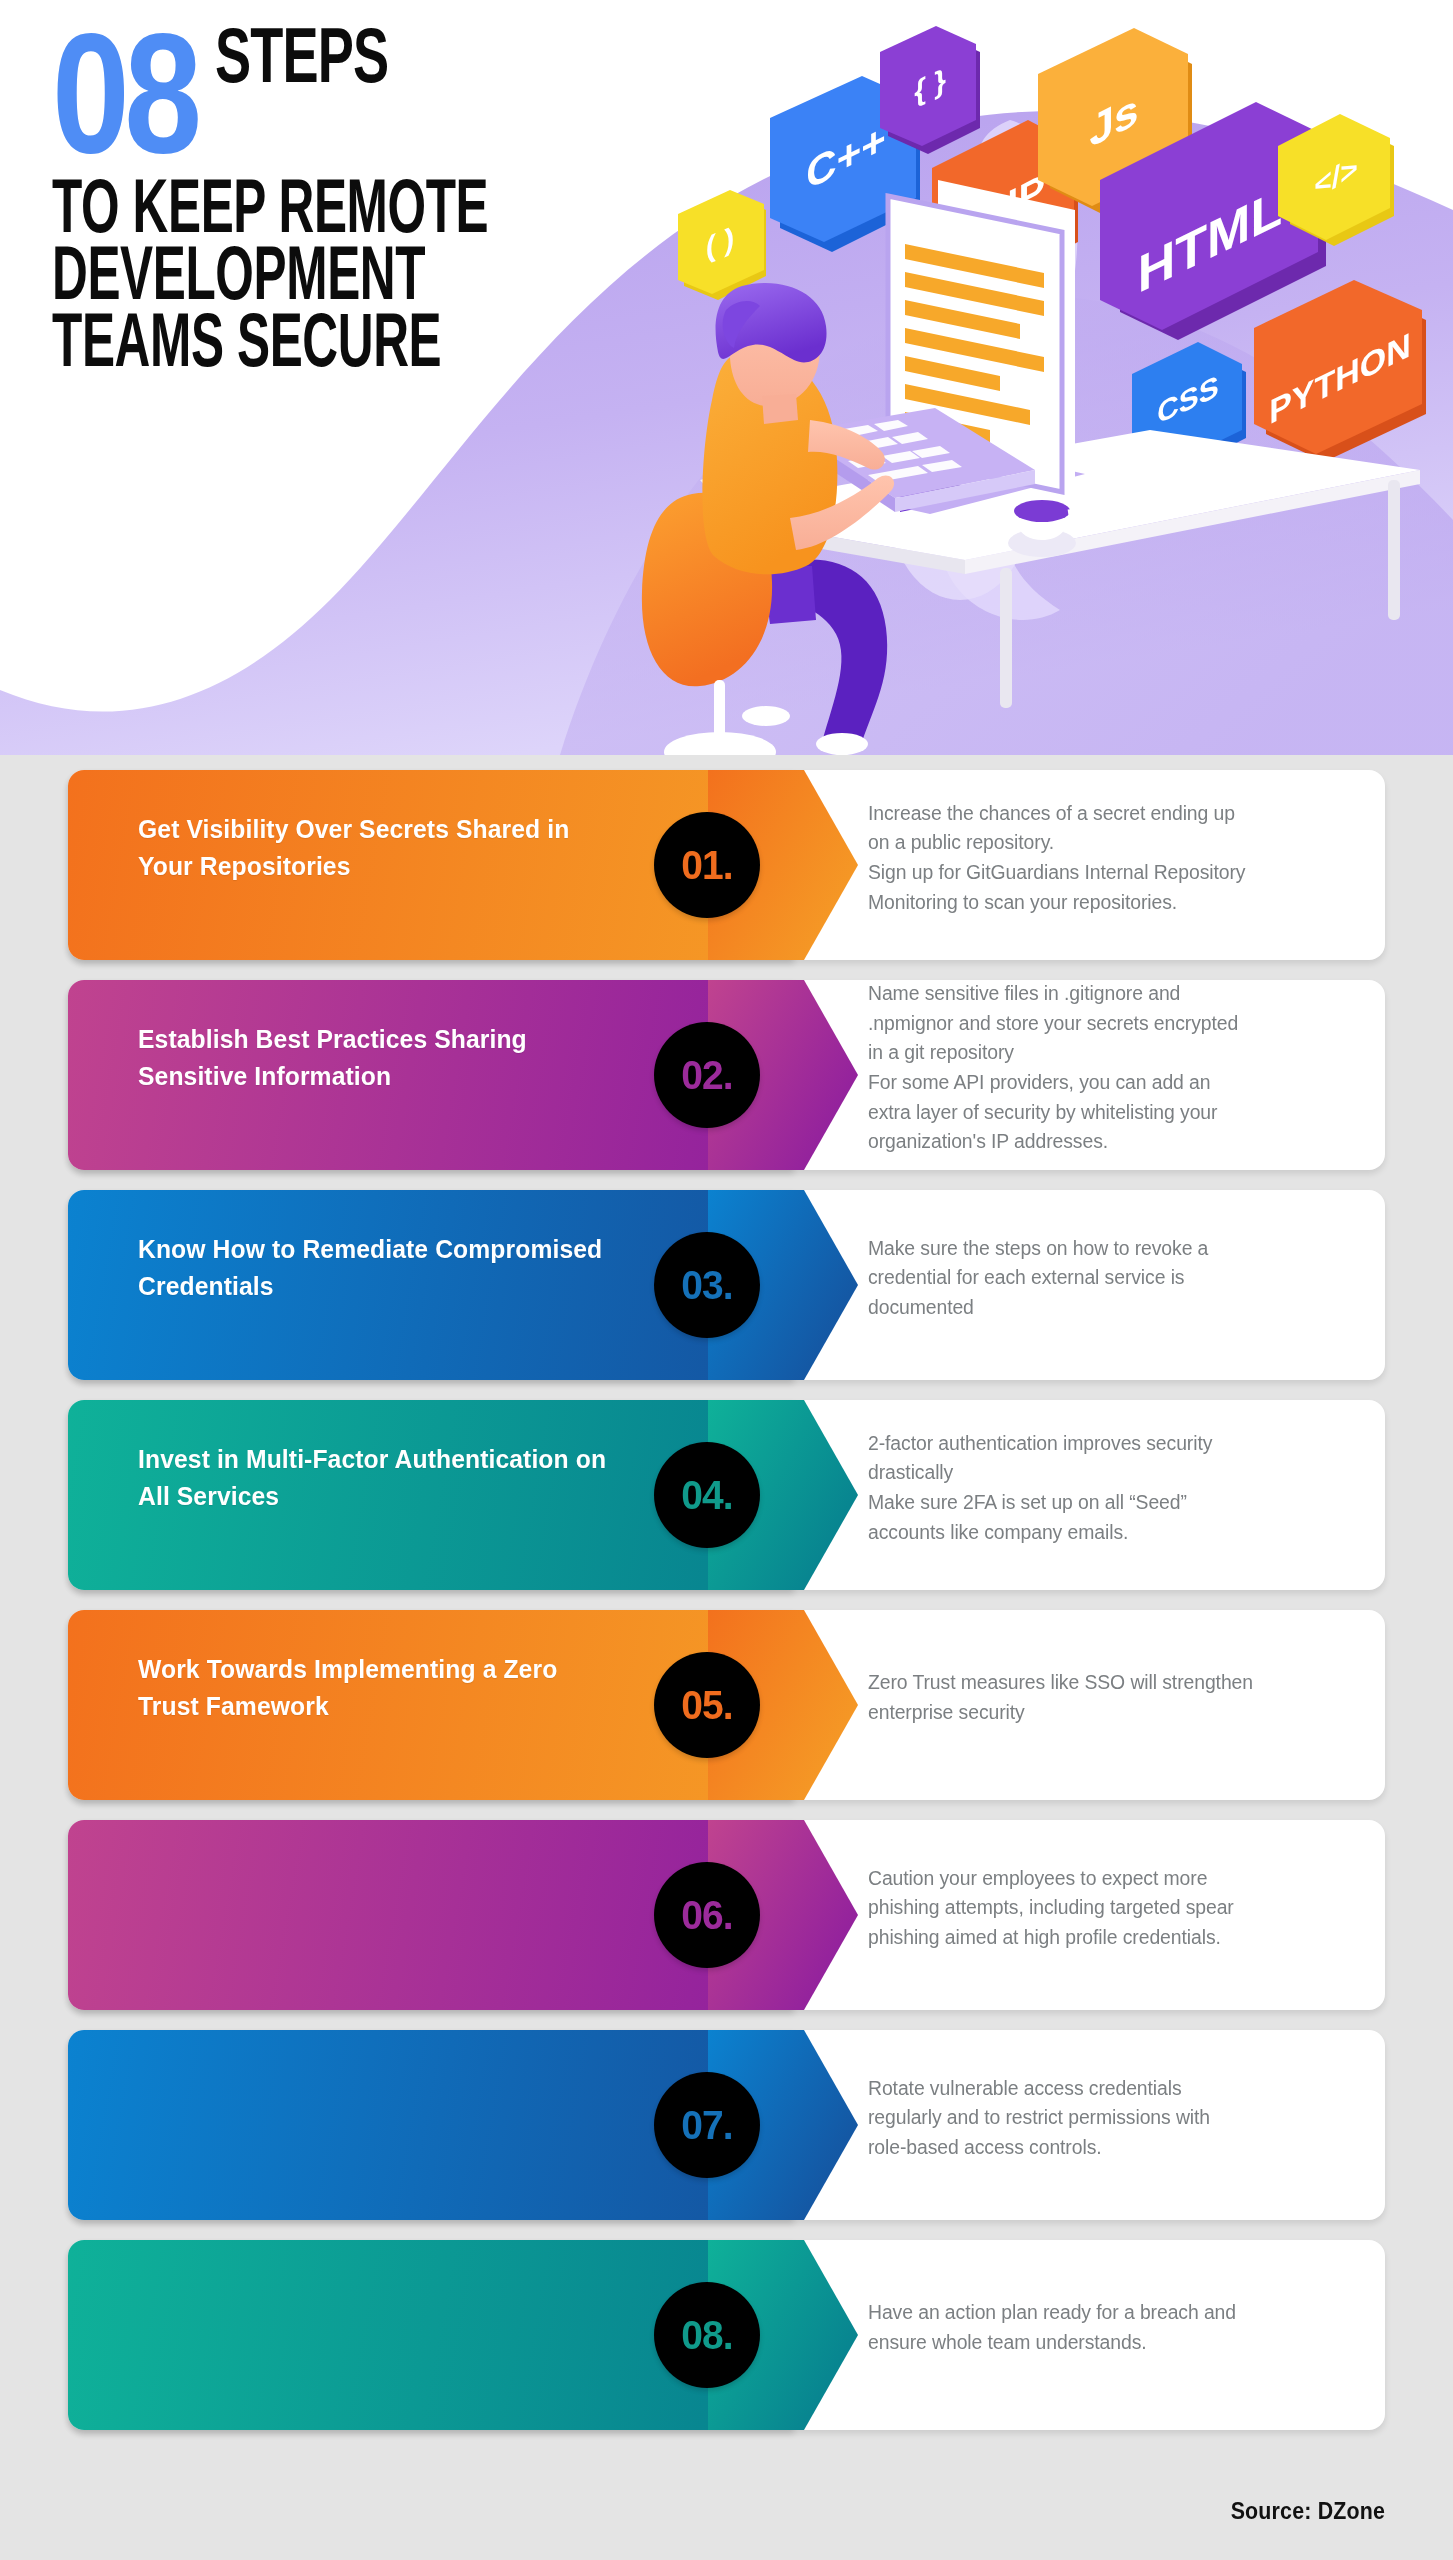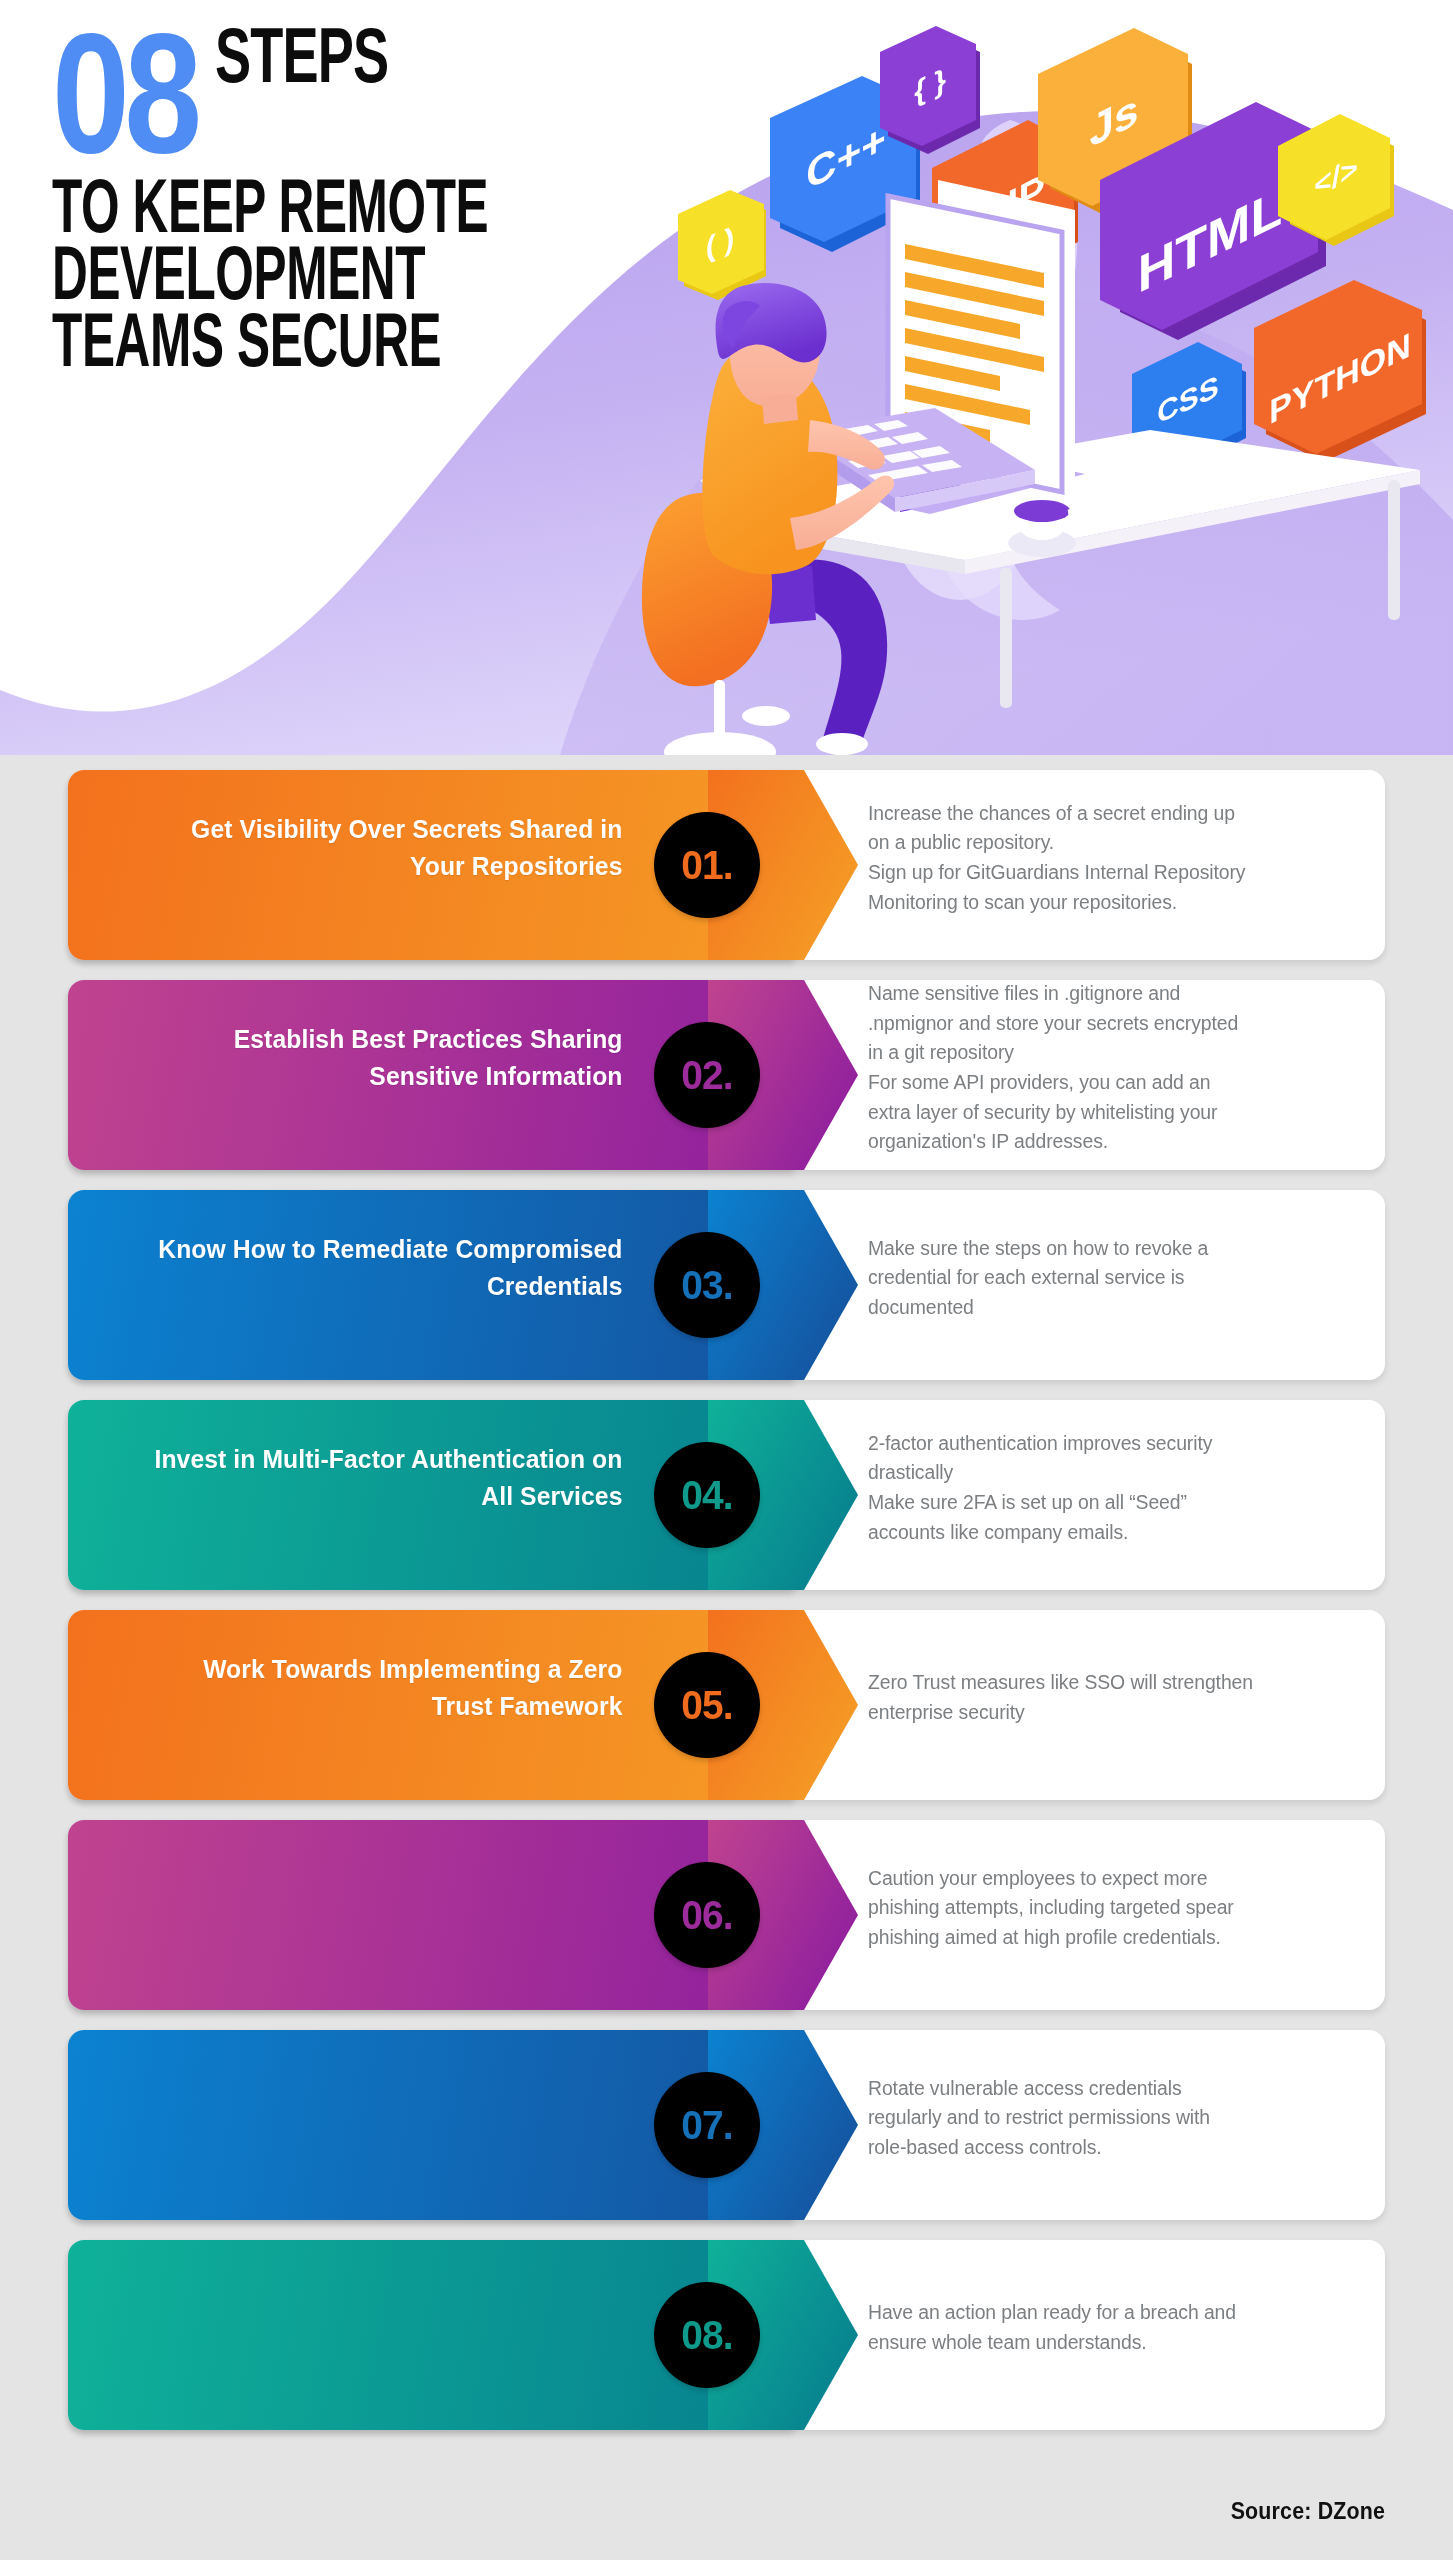--- a/index.html
+++ b/index.html
@@ -71,21 +71,21 @@
     box-shadow:0 3px 5px rgba(0,0,0,0.16);
     display:flex; align-items:center; justify-content:center;
     z-index:6;
   }
   .badge-num {
     font-weight:bold; font-size:41px; letter-spacing:-1px;
     transform:scaleX(0.95);
   }
   .card-title {
     position:absolute; left:70px; top:0; height:156px; width:510px;
-    display:flex; align-items:center; z-index:5;text-align:right;
+    display:flex; align-items:center; z-index:5;
   }
   .card-title span {
     color:#ffffff; font-weight:bold; font-size:26px; line-height:1.42;
     letter-spacing:0.1px; transform:scaleX(0.95); transform-origin:left center;
     text-shadow:0 1px 1px rgba(0,0,0,0.10);
   }
   .card-desc {
     position:absolute; left:800px; top:0; height:176px; width:500px;
     display:flex; flex-direction:column; justify-content:center; z-index:5;
   }

